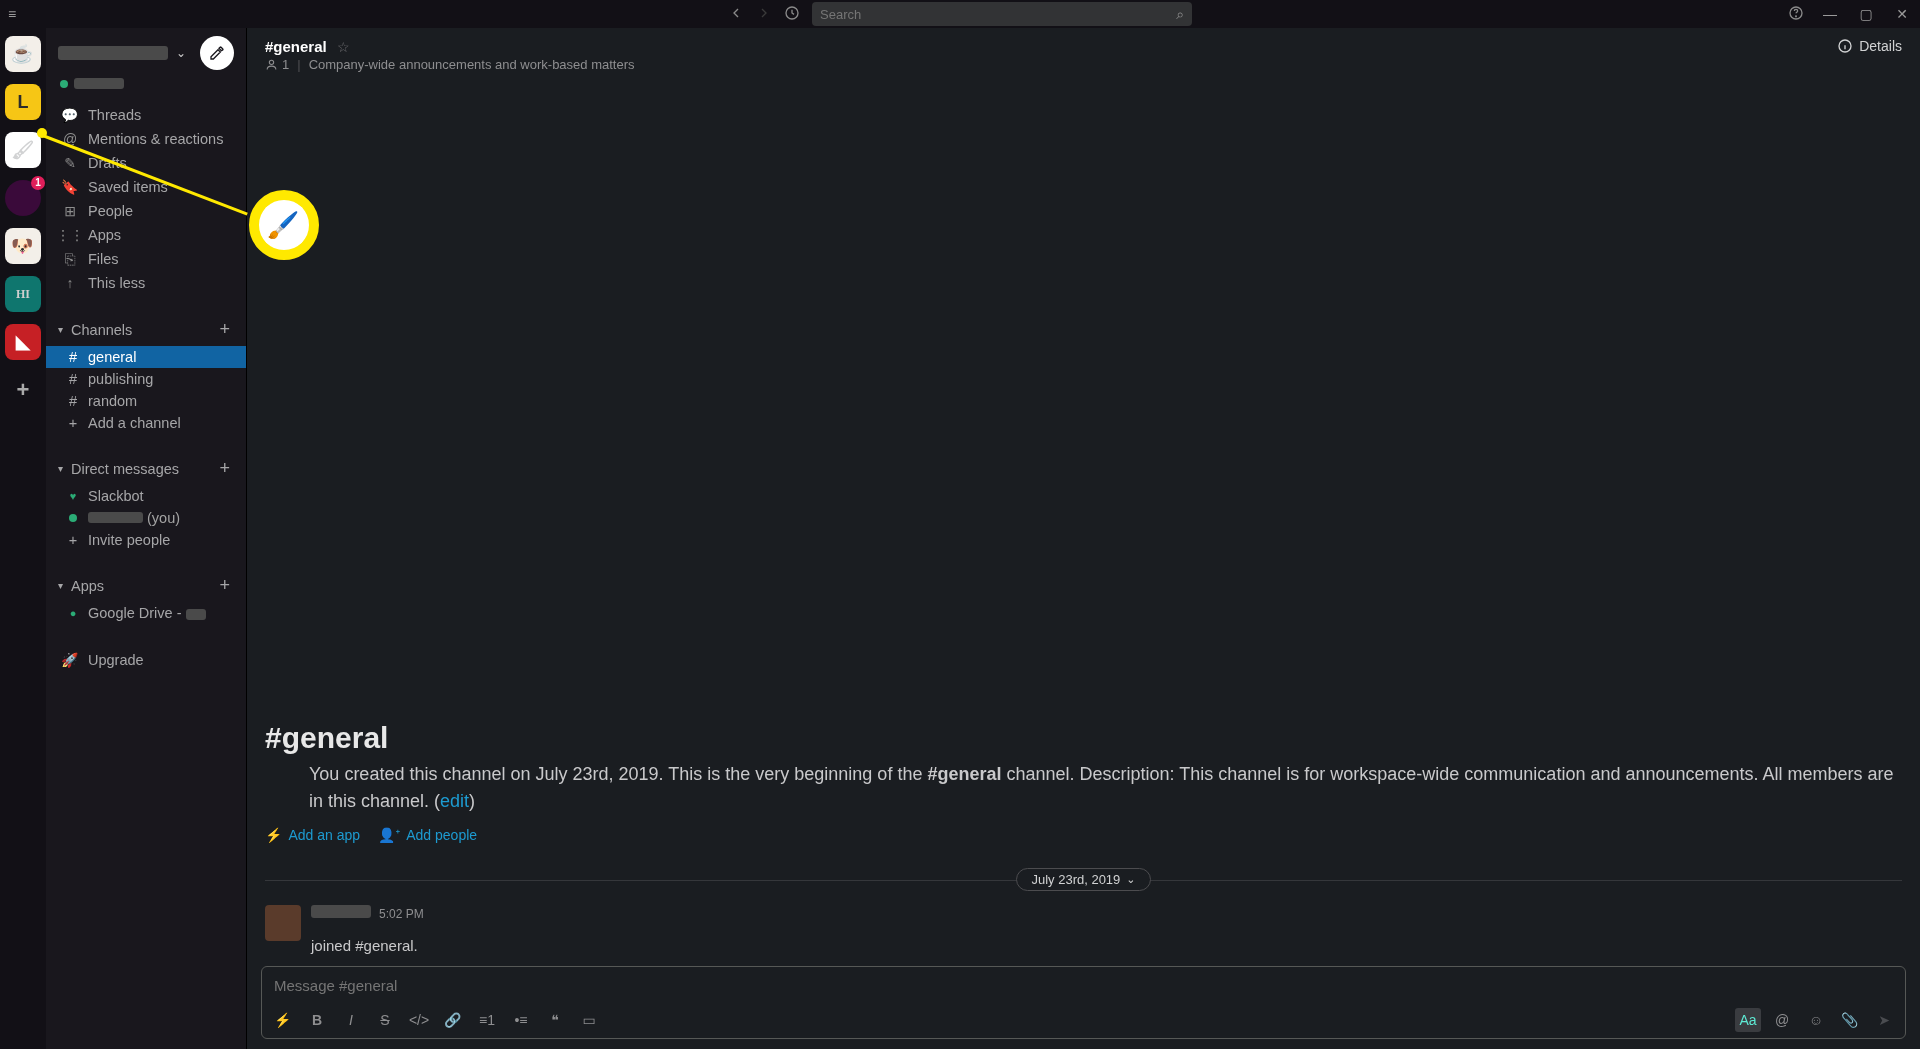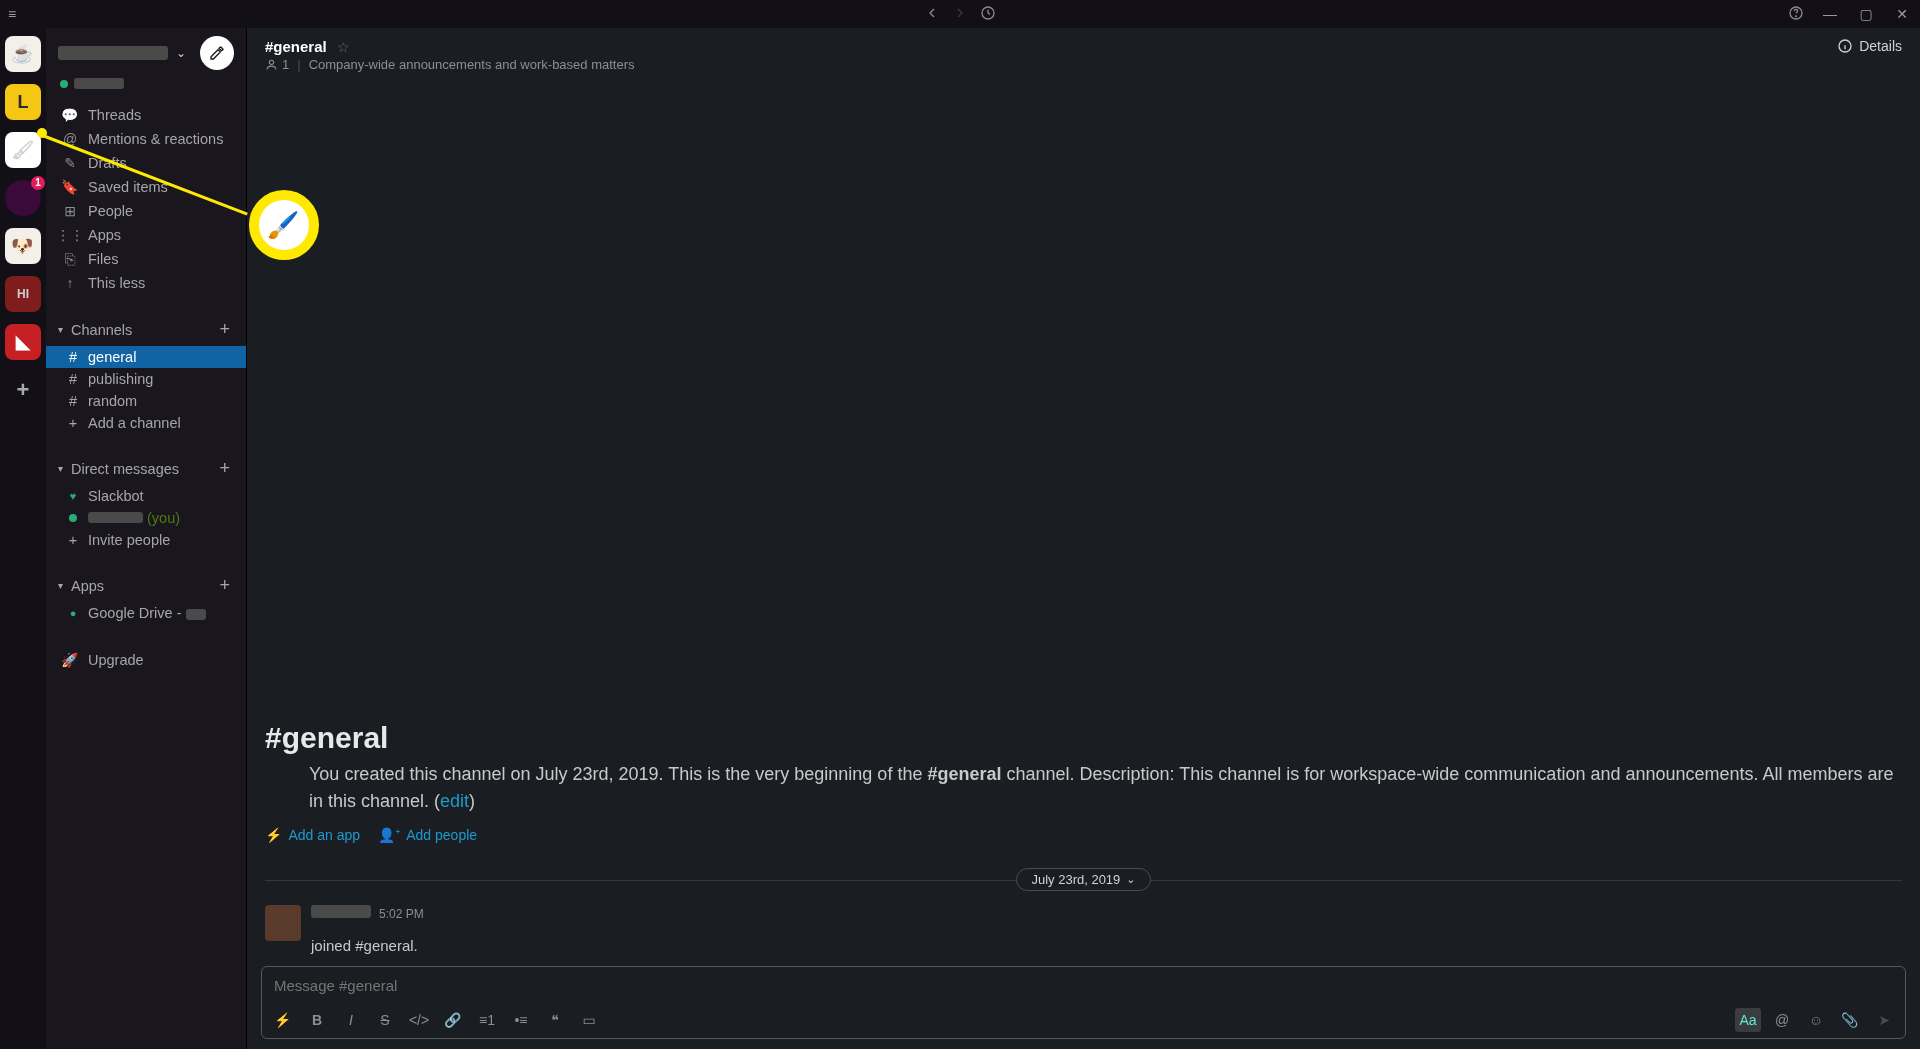--- a/index.html
+++ b/index.html
@@ -166,20 +166,24 @@
       <svg viewBox="0 0 24 24" fill="none" stroke="currentColor" stroke-width="2">
           <path d="M9 6l6 6-6 6"></path>
         </svg>
     </span>
     <span class="nav-icn">
       <svg viewBox="0 0 24 24" fill="none" stroke="currentColor" stroke-width="2">
           <circle cx="12" cy="12" r="9"></circle>
           <path d="M12 7v5l3 2"></path>
         </svg>
     </span>
+    <div class="searchbar">
+      <input placeholder="Search" style="">
+      <span class="mag">⌕</span>
+    </div>
   </div>
   <div class="right">
     <span class="nav-icn">
       <svg viewBox="0 0 24 24" fill="none" stroke="currentColor" stroke-width="2">
           <circle cx="12" cy="12" r="9"></circle>
           <path d="M9.5 9a2.5 2.5 0 115 0c0 1.5-2.5 2-2.5 3.5"></path>
           <circle cx="12" cy="17" r=".6" fill="currentColor"></circle>
         </svg>
     </span>
     <span class="win-btn">—</span>
@@ -191,21 +195,21 @@
 <div class="layout">
 
   <div class="rail" id="rail">
       <div class="rail-item" style="background: rgb(243, 239, 233);">☕</div>
       <div class="rail-item" style="background: rgb(246, 198, 21); color: rgb(43, 43, 43);">L</div>
       <div class="rail-item" style="background: rgb(255, 255, 255);">🖌</div>
       <div class="rail-item" style="background: rgb(58, 10, 58); border-radius: 50%;">
         <span class="badge">1</span>
       </div>
       <div class="rail-item" style="background: rgb(243, 239, 233);">🐶</div>
-      <div class="rail-item" style="background: #7f1d1d; color: rgb(207, 207, 207); font-size: 12px;">HI</div>
+      <div class="rail-item" style="background: #0f766e; color: rgb(207, 207, 207); font-size: 12px; font-family: Liberation Serif, serif;">HI</div>
       <div class="rail-item" style="background: rgb(198, 32, 37); color: rgb(255, 255, 255);">◣</div>
       <div class="rail-item rail-add">+</div>
     </div>
 
   <div class="sidebar">
     <div class="ws-head">
       <span class="ws-block" style="width:110px"></span>
       <span style="color:#ccc;font-size:12px">⌄</span>
       <span class="compose">
         <svg width="16" height="16" viewBox="0 0 24 24" fill="none" stroke="currentColor" stroke-width="2">
@@ -282,21 +286,21 @@
       <span>Direct messages</span>
       <span class="plus">+</span>
     </div>
     <div id="dms">
         <div class="ch-row">
           <span class="pre" style="color:#2bac76;font-size:11px">♥</span>
           <span>Slackbot</span>
         </div>
         <div class="ch-row">
           <span class="pre" style="color:#2bac76;font-size:11px"><span class="dot-on" style="display:inline-block"></span></span>
-          <span><span class="ws-block" style="display:inline-block;width:55px;height:11px"></span> <span style="color:#4d7c0f">(you)</span></span>
+          <span><span class="ws-block" style="display:inline-block;width:55px;height:11px"></span> <span style="color:#a3a3a3">(you)</span></span>
         </div>
       </div>
     <div class="ch-row">
       <span class="pre">+</span>
       <span>Invite people</span>
     </div>
 
     <div class="section-head" style="margin-top:18px">
       <span class="caret">▾</span>
       <span>Apps</span>

